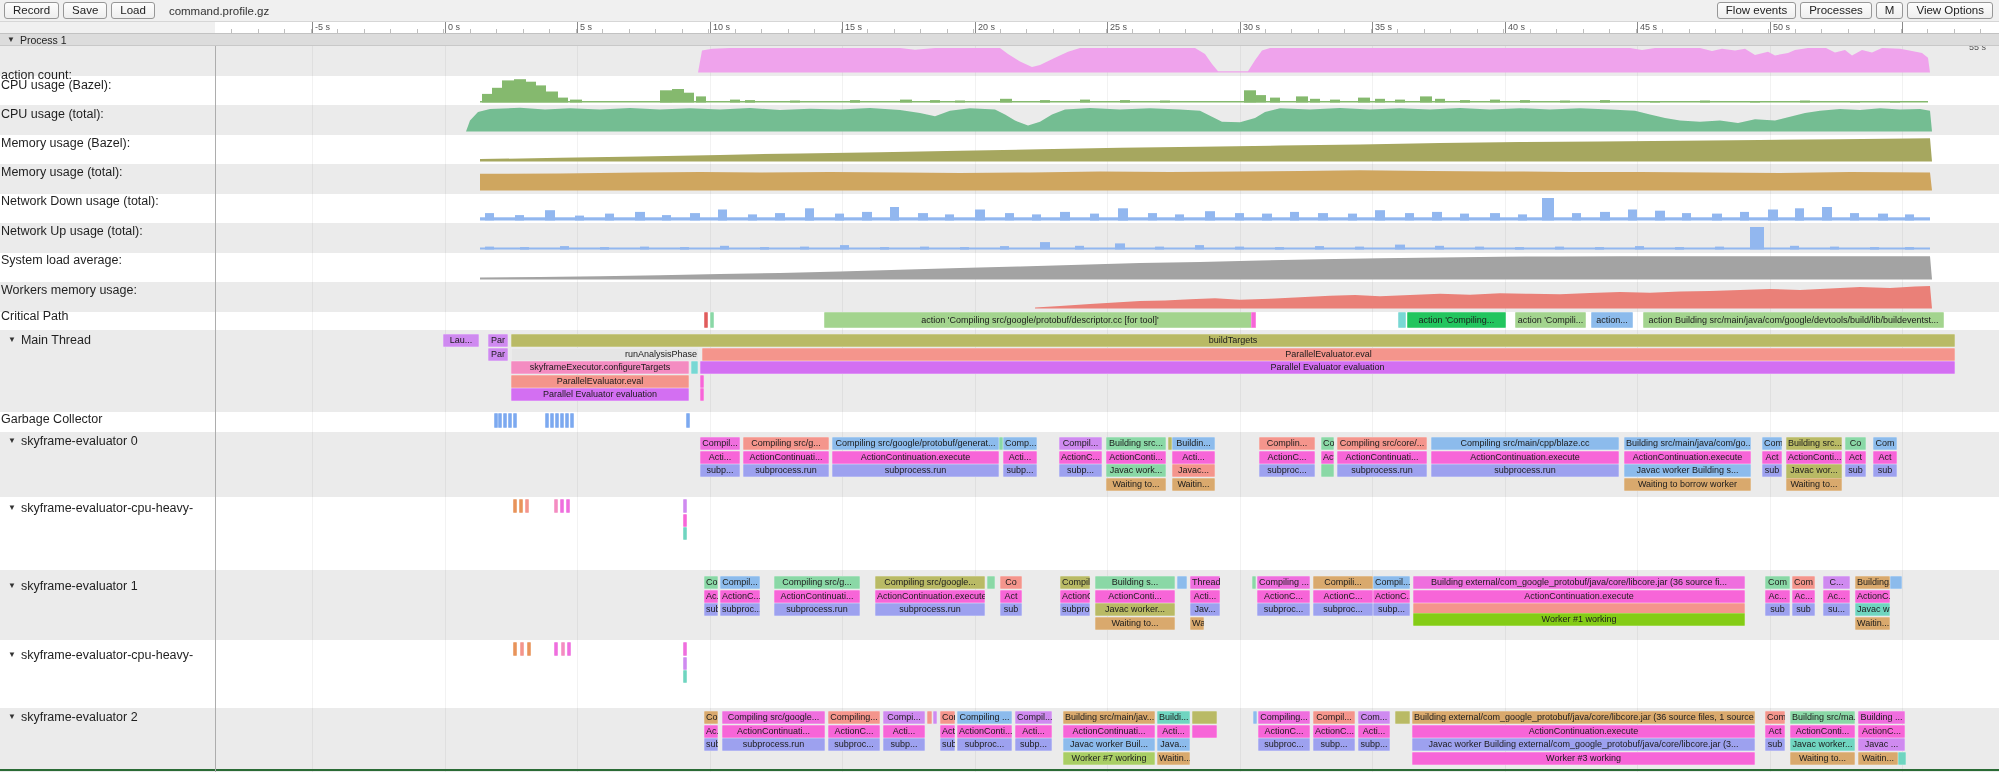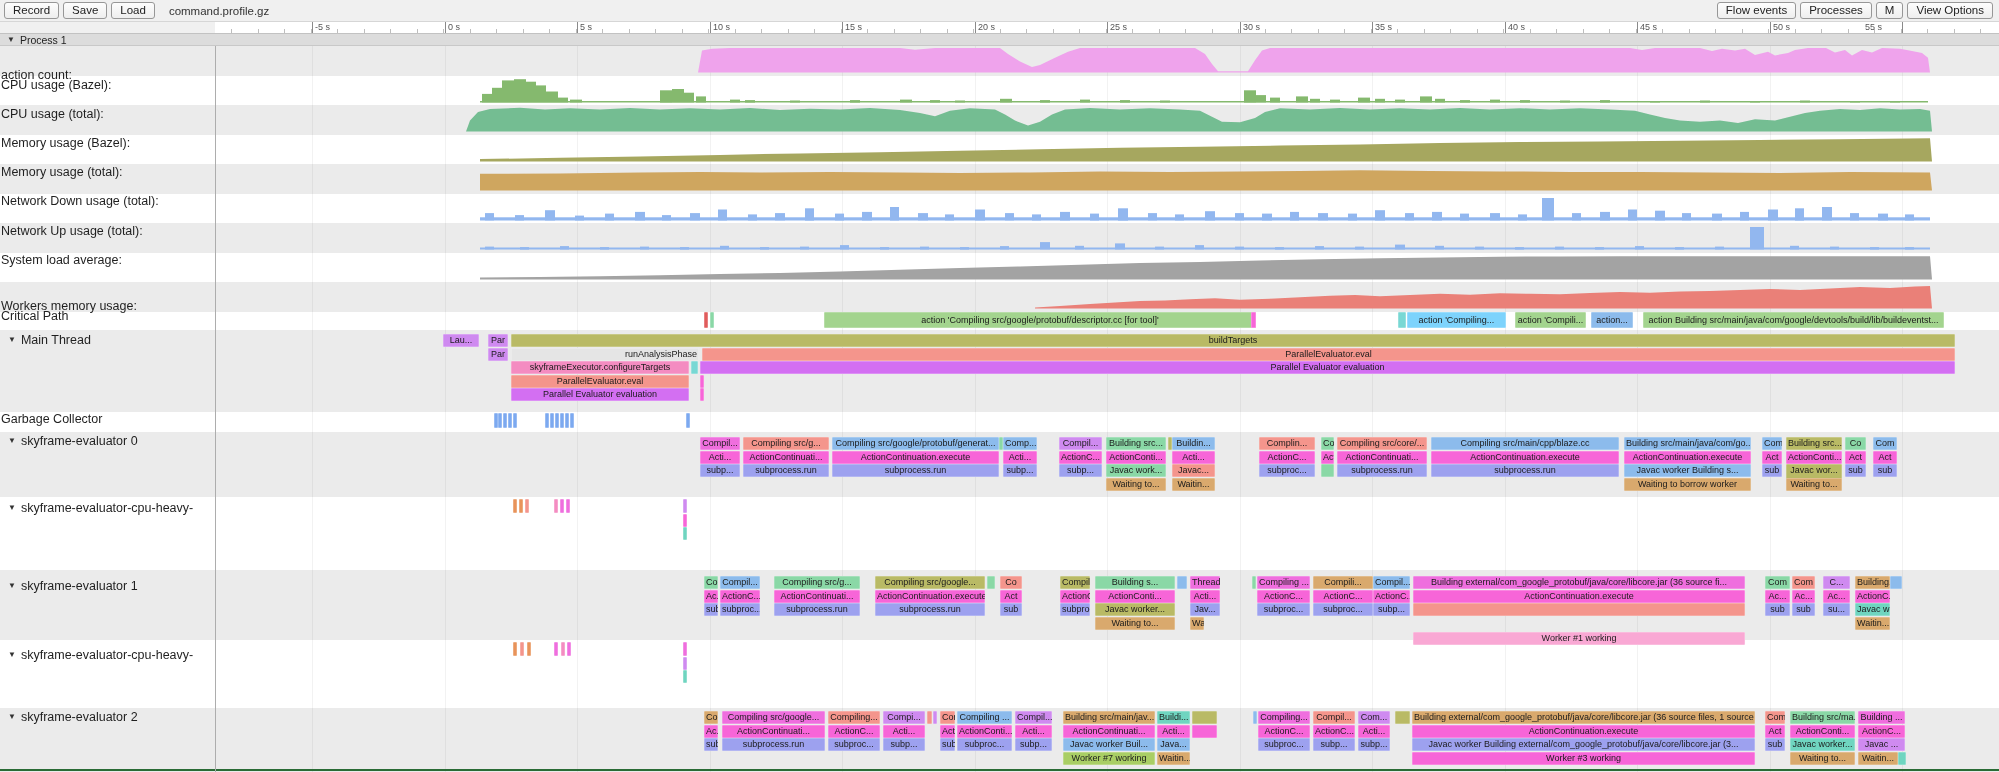--- a/index.html
+++ b/index.html
@@ -139,21 +139,21 @@
       <span class="tick-label" style="left: 1028px;">30 s</span>
       <div class="tick-major" style="left: 1157px;"></div>
       <span class="tick-label" style="left: 1160px;">35 s</span>
       <div class="tick-major" style="left: 1290px;"></div>
       <span class="tick-label" style="left: 1293px;">40 s</span>
       <div class="tick-major" style="left: 1422px;"></div>
       <span class="tick-label" style="left: 1425px;">45 s</span>
       <div class="tick-major" style="left: 1555px;"></div>
       <span class="tick-label" style="left: 1558px;">50 s</span>
       <div class="tick-major" style="left: 1687px;"></div>
-      <span class="tick-label" style="left: 1650px;">55 s</span>
+      <span class="tick-label" style="left: 1754px; margin-top: 20px;">55 s</span>
     </div>
 
   <div class="process-header">
     <span class="arr">▼</span>
     <span>Process 1</span>
   </div>
 
   <div class="stage" id="stage">
       <div class="stripe g" style="top: 46px; height: 29.5px;"></div>
       <div class="stripe w" style="top: 75.5px; height: 29.5px;"></div>
@@ -345,21 +345,21 @@
         <path d="M265,24.5 L265,22.5 L325,22.1 L385,21.3 L445,20.3 L505,19.1 L565,17.9 L625,16.4 L685,14.7 L745,13.0 L805,11.5 L865,9.8 L925,8.1 L985,6.9 L1045,5.4 L1105,4.2 L1165,3.2 L1225,2.4 L1285,1.7 L1345,1.5 L1405,1.2 L1485,1.2 L1585,1.2 L1685,1.2 L1715,1.2 L1717,24.5 L1717,24.5 Z" fill="#a3a3a3"></path>
       </svg>
       <svg width="1784" height="24.5" style="position: absolute; left: 215px; top: 284px; z-index: 3; overflow: visible;">
         <path d="M820,24.5 L820,23.5 L845,22.1 L875,20.1 L900,18.6 L925,17.1 L950,16.4 L975,15.2 L1000,14.2 L1025,15.7 L1055,14.7 L1085,13.2 L1115,11.8 L1140,11.0 L1165,12.3 L1195,11.0 L1225,9.8 L1255,10.8 L1285,9.3 L1315,9.8 L1345,10.3 L1375,9.1 L1405,8.1 L1435,8.8 L1465,7.4 L1495,6.9 L1525,5.9 L1555,4.9 L1585,5.9 L1615,4.4 L1645,2.9 L1675,3.9 L1700,2.4 L1715,2.0 L1717,24.5 L1717,24.5 Z" fill="#ea8078"></path>
       </svg>
       <div class="bar" style="left: 704px; top: 312px; width: 2px; height: 16px; background: rgb(224, 92, 92); line-height: 16px;"></div>
       <div class="bar" style="left: 710px; top: 312px; width: 2px; height: 16px; background: rgb(138, 216, 166); line-height: 16px;"></div>
       <div class="bar" style="left: 824px; top: 312px; width: 432px; height: 16px; background: rgb(163, 212, 142); line-height: 16px;">action 'Compiling src/google/protobuf/descriptor.cc [for tool]'</div>
       <div class="bar" style="left: 1251px; top: 312px; width: 5px; height: 16px; background: rgb(247, 101, 216); line-height: 16px;"></div>
       <div class="bar" style="left: 1398px; top: 312px; width: 8px; height: 16px; background: rgb(120, 216, 212); line-height: 16px;"></div>
-      <div class="bar" style="left: 1407px; top: 312px; width: 99px; height: 16px; background: #7dd3fc; line-height: 16px;">action 'Compiling...</div>
+      <div class="bar" style="left: 1407px; top: 312px; width: 99px; height: 16px; background: #22c55e; line-height: 16px;">action 'Compiling...</div>
       <div class="bar" style="left: 1515px; top: 312px; width: 71px; height: 16px; background: rgb(163, 212, 142); line-height: 16px;">action 'Compili...</div>
       <div class="bar" style="left: 1591px; top: 312px; width: 42px; height: 16px; background: rgb(140, 187, 236); line-height: 16px;">action...</div>
       <div class="bar" style="left: 1643px; top: 312px; width: 301px; height: 16px; background: rgb(163, 212, 142); line-height: 16px;">action Building src/main/java/com/google/devtools/build/lib/buildeventst...</div>
       <div class="bar" style="left: 443px; top: 334px; width: 36px; height: 13px; background: rgb(207, 138, 240); line-height: 13px;">Lau...</div>
       <div class="bar" style="left: 488px; top: 334px; width: 20px; height: 13px; background: rgb(207, 138, 240); line-height: 13px;">Par</div>
       <div class="bar" style="left: 511px; top: 334px; width: 1444px; height: 13px; background: rgb(185, 186, 101); line-height: 13px;">buildTargets</div>
       <div class="bar" style="left: 488px; top: 347.5px; width: 20px; height: 13px; background: rgb(207, 138, 240); line-height: 13px;">Par</div>
       <div class="bar" style="left: 511px; top: 347.5px; width: 188px; height: 13px; background: #e5e5e5; line-height: 13px; text-align: right;">runAnalysisPhase</div>
       <div class="bar" style="left: 702px; top: 347.5px; width: 1253px; height: 13px; background: rgb(244, 149, 140); line-height: 13px;">ParallelEvaluator.eval</div>
       <div class="bar" style="left: 511px; top: 361px; width: 178px; height: 13px; background: rgb(244, 140, 193); line-height: 13px;">skyframeExecutor.configureTargets</div>
@@ -491,21 +491,21 @@
       <div class="bar" style="left: 1257px; top: 603px; width: 53px; height: 13px; background: rgb(157, 161, 239); line-height: 13px;">subproc...</div>
       <div class="bar" style="left: 1313px; top: 603px; width: 60px; height: 13px; background: rgb(157, 161, 239); line-height: 13px;">subproc...</div>
       <div class="bar" style="left: 1373px; top: 603px; width: 37px; height: 13px; background: rgb(157, 161, 239); line-height: 13px;">subp...</div>
       <div class="bar" style="left: 1413px; top: 603px; width: 332px; height: 13px; background: rgb(244, 149, 140); line-height: 13px;"></div>
       <div class="bar" style="left: 1765px; top: 603px; width: 25px; height: 13px; background: rgb(157, 161, 239); line-height: 13px;">sub</div>
       <div class="bar" style="left: 1792px; top: 603px; width: 23px; height: 13px; background: rgb(157, 161, 239); line-height: 13px;">sub</div>
       <div class="bar" style="left: 1823px; top: 603px; width: 27px; height: 13px; background: rgb(157, 161, 239); line-height: 13px;">su...</div>
       <div class="bar" style="left: 1855px; top: 603px; width: 35px; height: 13px; background: rgb(111, 213, 192); line-height: 13px;">Javac wo...</div>
       <div class="bar" style="left: 1095px; top: 616.5px; width: 80px; height: 13px; background: rgb(217, 169, 109); line-height: 13px;">Waiting to...</div>
       <div class="bar" style="left: 1190px; top: 616.5px; width: 14px; height: 13px; background: rgb(217, 169, 109); line-height: 13px;">Wai...</div>
-      <div class="bar" style="left: 1413px; top: 632px; width: 332px; height: 13px; background: #f9a8d4; line-height: 13px;">Worker #1 working</div>
+      <div class="bar" style="left: 1413px; top: 613px; width: 332px; height: 13px; background: #84cc16; line-height: 13px;">Worker #1 working</div>
       <div class="bar" style="left: 1855px; top: 616.5px; width: 35px; height: 13px; background: rgb(217, 169, 109); line-height: 13px;">Waitin...</div>
       <div class="bar" style="left: 513px; top: 642px; width: 3px; height: 14px; background: rgb(232, 147, 90); line-height: 14px;"></div>
       <div class="bar" style="left: 520px; top: 642px; width: 2px; height: 14px; background: rgb(244, 149, 140); line-height: 14px;"></div>
       <div class="bar" style="left: 527px; top: 642px; width: 2px; height: 14px; background: rgb(232, 147, 90); line-height: 14px;"></div>
       <div class="bar" style="left: 554px; top: 642px; width: 2px; height: 14px; background: rgb(239, 110, 222); line-height: 14px;"></div>
       <div class="bar" style="left: 561px; top: 642px; width: 2px; height: 14px; background: rgb(244, 140, 193); line-height: 14px;"></div>
       <div class="bar" style="left: 567px; top: 642px; width: 2px; height: 14px; background: rgb(239, 110, 222); line-height: 14px;"></div>
       <div class="bar" style="left: 683px; top: 642px; width: 3px; height: 14px; background: rgb(239, 110, 222); line-height: 14px;"></div>
       <div class="bar" style="left: 683px; top: 656.5px; width: 3px; height: 13px; background: rgb(207, 138, 240); line-height: 13px;"></div>
       <div class="bar" style="left: 683px; top: 670px; width: 3px; height: 13px; background: rgb(111, 213, 192); line-height: 13px;"></div>
@@ -586,21 +586,21 @@
       </div>
       <div class="rowlabel" style="top: 193px; left: 1px;">
         <span>Network Down usage (total):</span>
       </div>
       <div class="rowlabel" style="top: 223px; left: 1px;">
         <span>Network Up usage (total):</span>
       </div>
       <div class="rowlabel" style="top: 252px; left: 1px;">
         <span>System load average:</span>
       </div>
-      <div class="rowlabel" style="top: 298px; left: 1px; justify-content: center;">
+      <div class="rowlabel" style="top: 282px; left: 1px; justify-content: center;">
         <span>Workers memory usage:</span>
       </div>
       <div class="rowlabel" style="top: 308px; left: 1px;">
         <span>Critical Path</span>
       </div>
       <div class="rowlabel" style="top: 332px; left: 8px;">
         <span class="arr">▼</span>
         <span>Main Thread</span>
       </div>
       <div class="rowlabel" style="top: 411px; left: 1px;">

